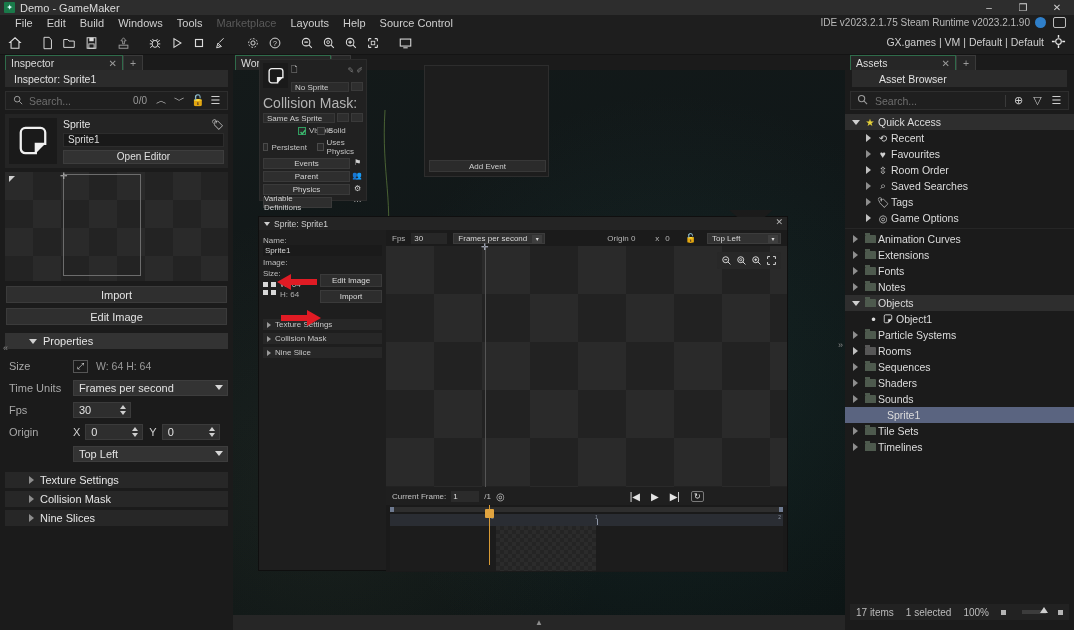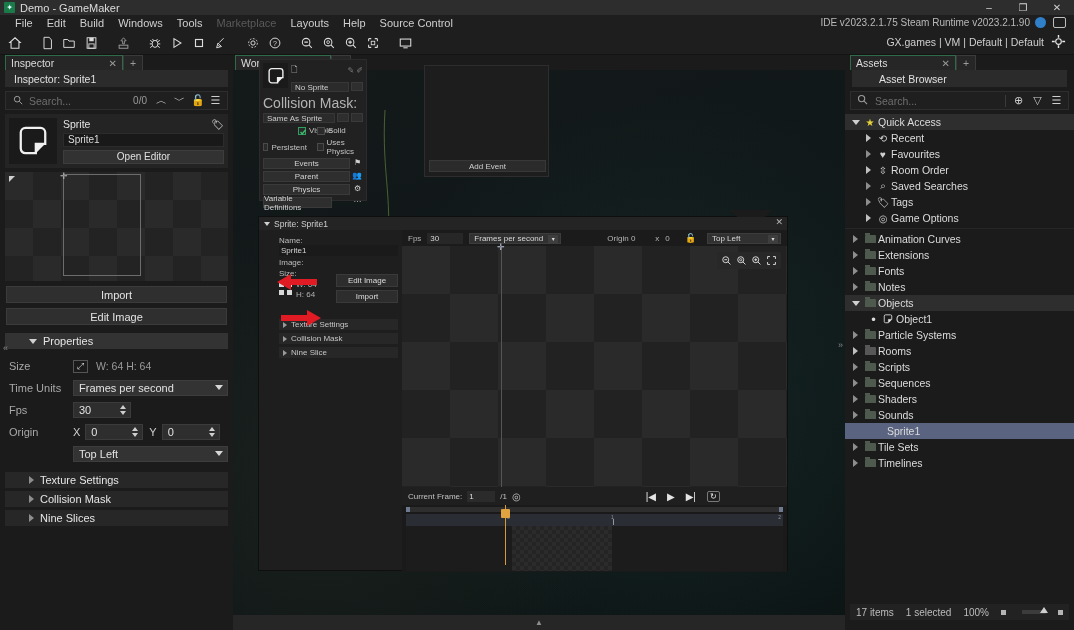--- a/index.html
+++ b/index.html
@@ -211,21 +211,21 @@
   }
   .sw-title {
     height:13px; background:#242424; display:flex; align-items:center; gap:4px; padding-left:5px;
     font-size:8.5px; color:#cfcfcf; position:relative;
   }
   .sw-title .closeX { position:absolute; right:4px; top:0; font-size:9px; color:#b5b5b5; }
   .sw-notch {
     position:absolute; right:14px; top:-7px; width:44px; height:9px; background:#1b1b1b;
     clip-path:polygon(0 0,100% 0,76% 100%,24% 100%);
   }
-  .sw-body { display:flex; height:342px;margin-left:16px; }
+  .sw-body { display:flex; height:342px; }
   .sw-left { width:127px; padding:4px; position:relative; }
   .sw-lbl { font-size:8px; color:#bdbdbd; margin-top:2px; }
   .sw-field {
     height:11px; background:#1a1a1a; font-size:8px; color:#d5d5d5;
     display:flex; align-items:center; padding-left:2px;
   }
   .sw-sizebox { display:flex; margin-top:2px; gap:4px; align-items:flex-start; }
   .sw-sizeico { width:13px; height:13px; margin-top:2px; display:grid;
     grid-template-columns:5px 5px; grid-template-rows:5px 5px; gap:3px; }
   .sw-sizeico i { background:#d8d8d8; display:block; }
@@ -975,29 +975,20 @@
           </span>
         <span>Rooms</span>
       </div>
       <div class="trow">
         <span class="tw">
             <span class="tri-r hollow"></span>
           </span>
         <span class="tico">
             <span class="folder"></span>
           </span>
-        <span>Scripts</span>
-      </div>
-      <div class="trow">
-        <span class="tw">
-            <span class="tri-r hollow"></span>
-          </span>
-        <span class="tico">
-            <span class="folder"></span>
-          </span>
         <span>Sequences</span>
       </div>
       <div class="trow">
         <span class="tw">
             <span class="tri-r hollow"></span>
           </span>
         <span class="tico">
             <span class="folder"></span>
           </span>
         <span>Shaders</span>

